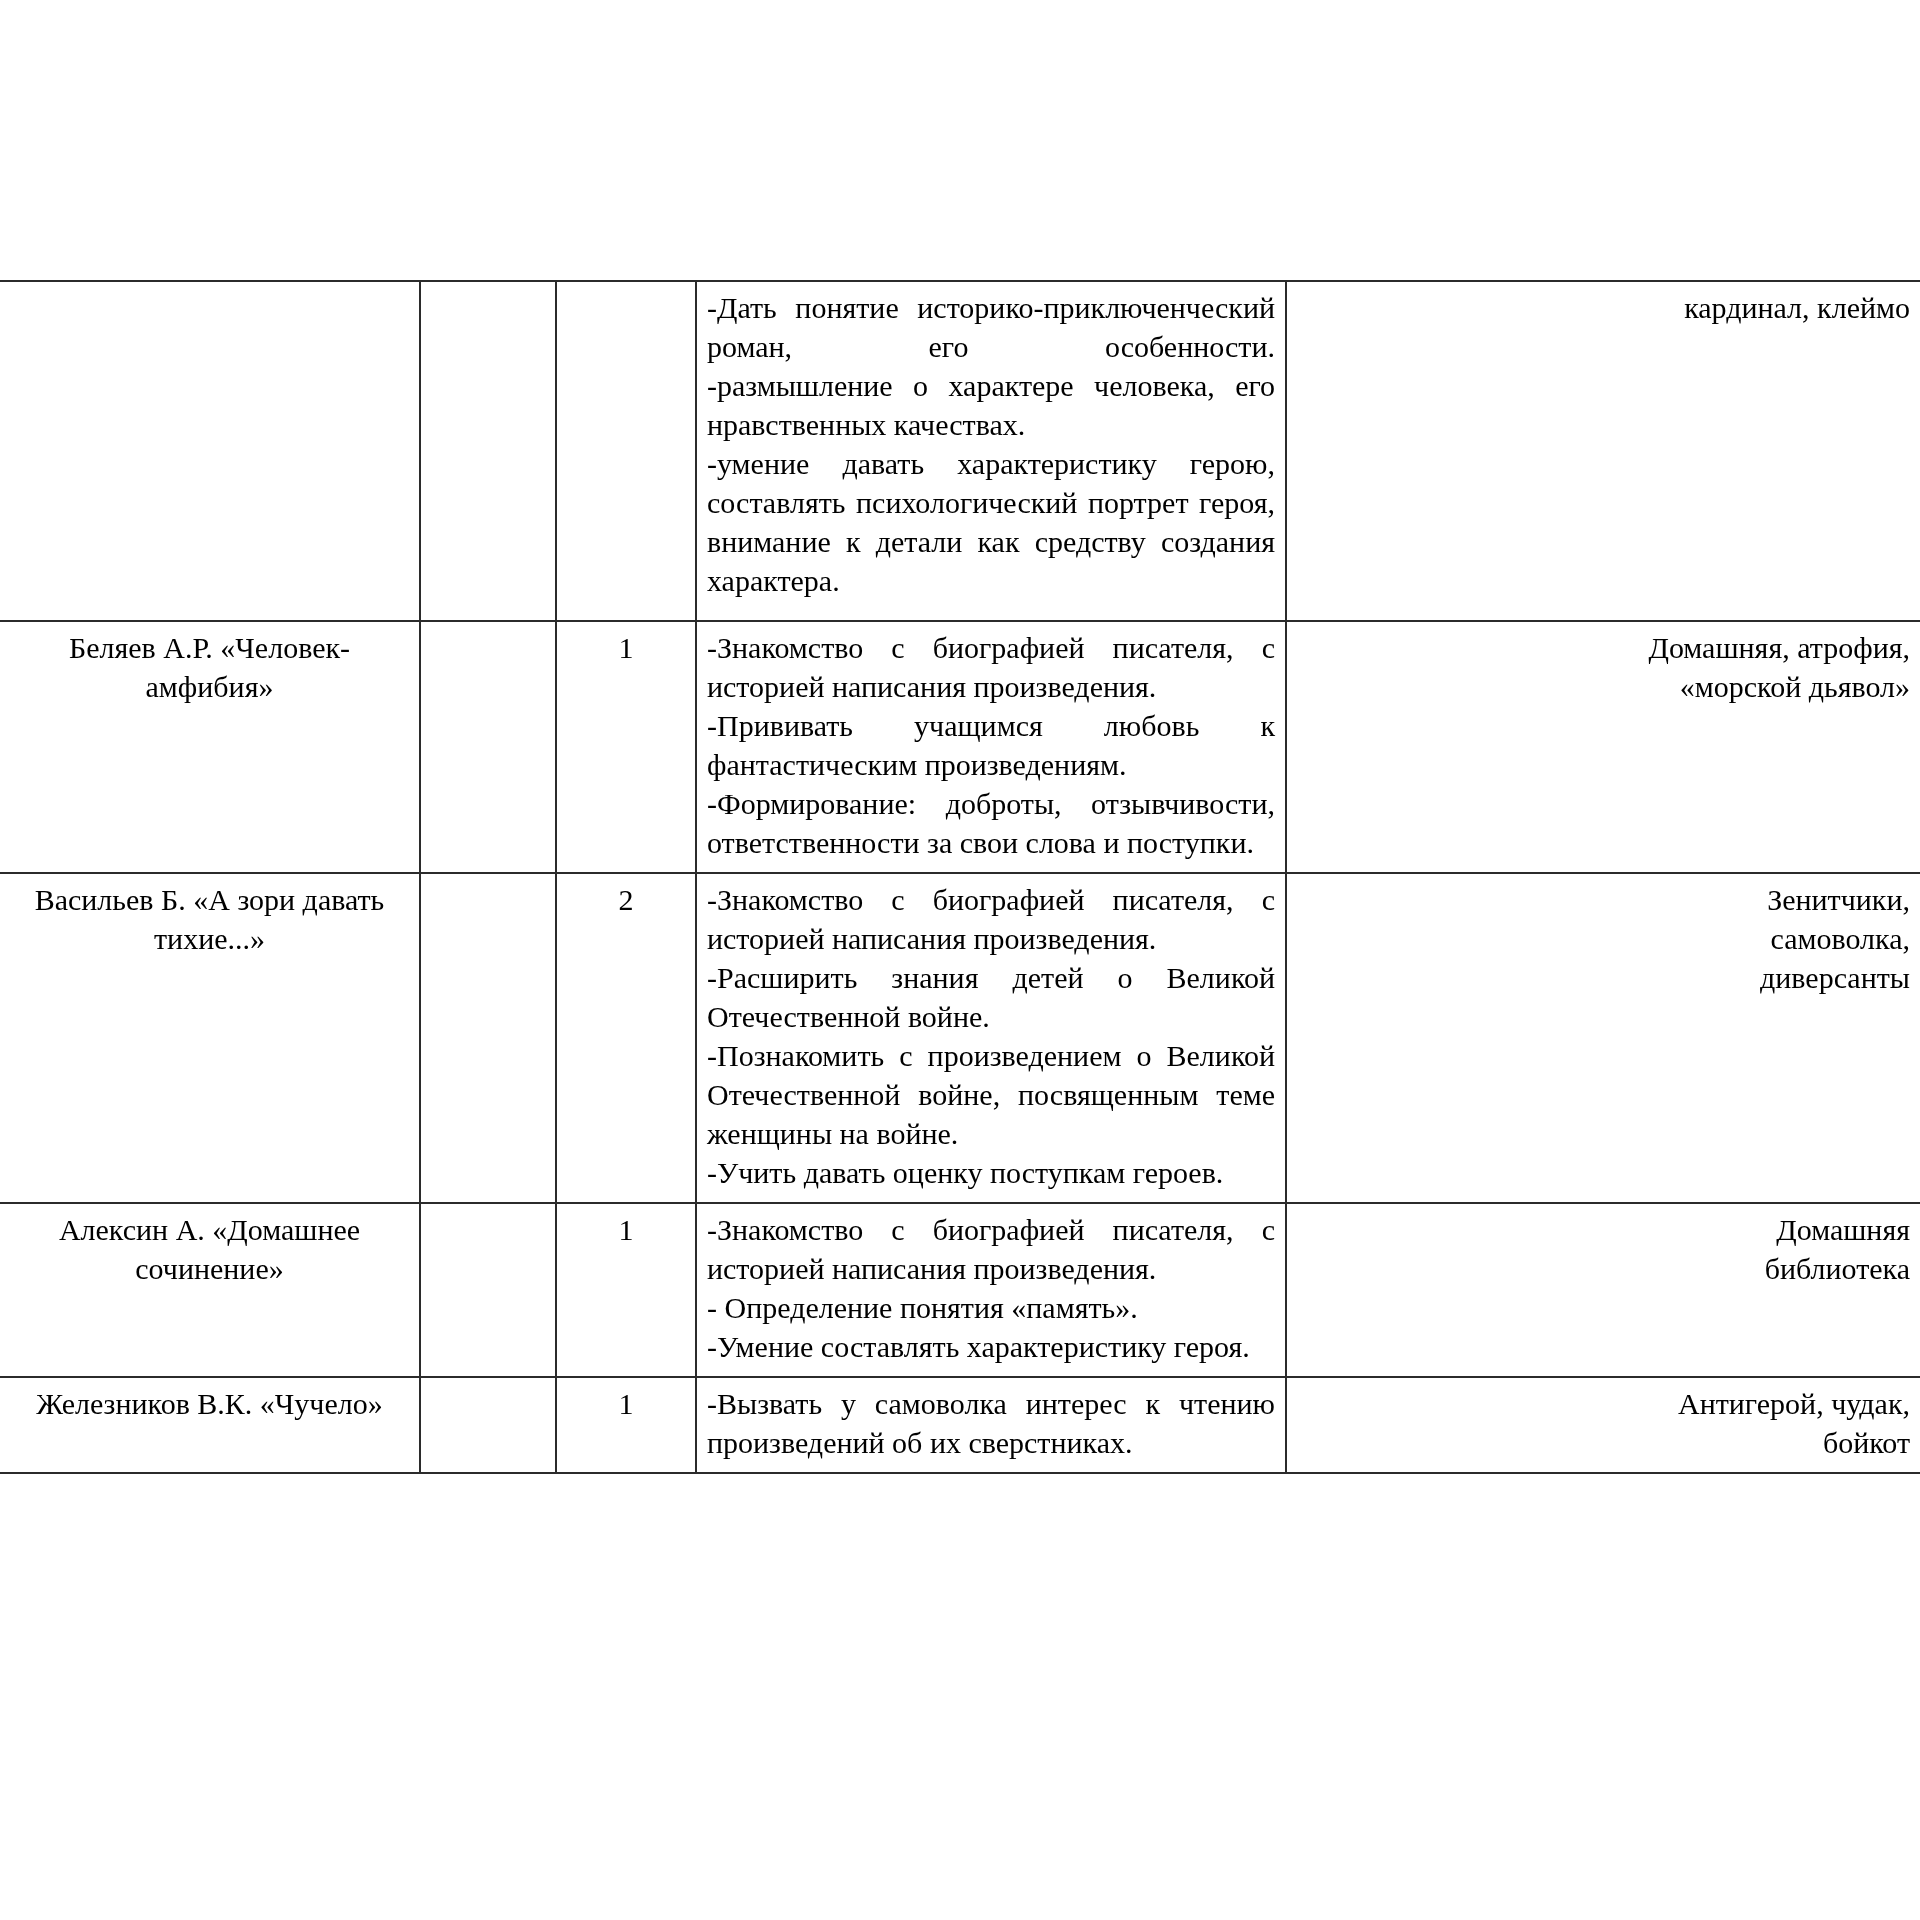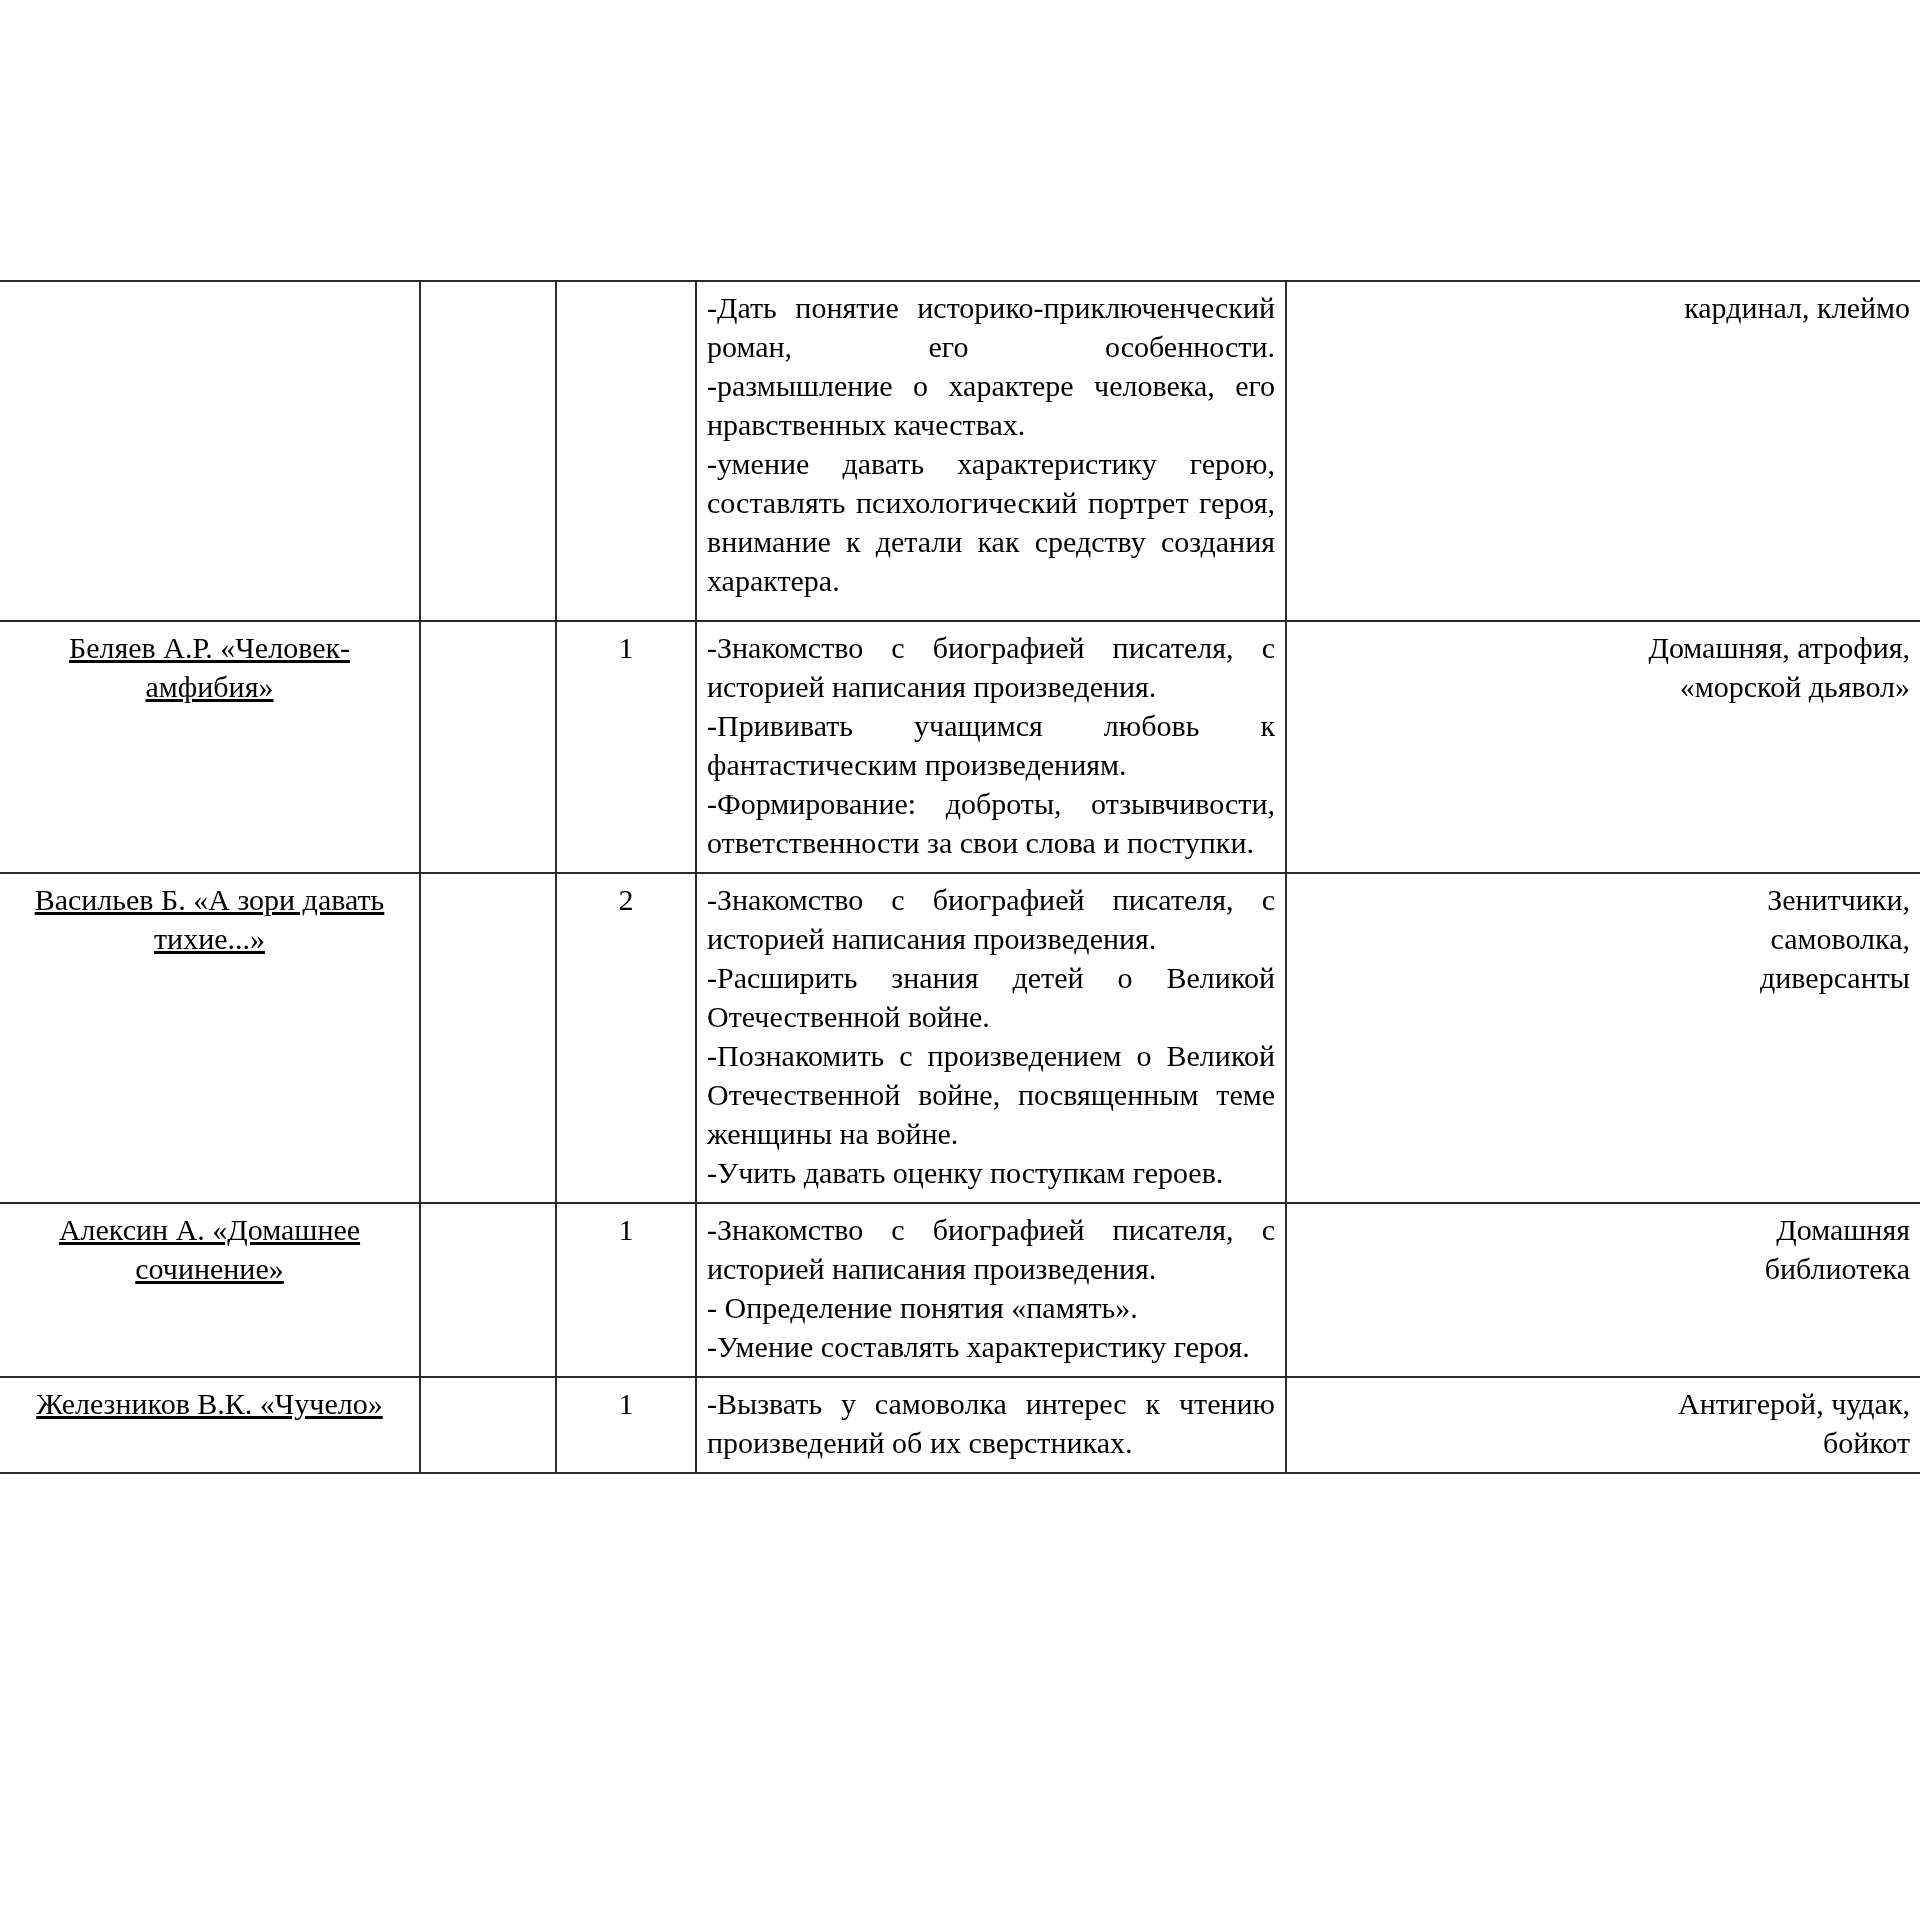--- a/index.html
+++ b/index.html
@@ -56,21 +56,20 @@
   col.c-terms { width: 634px; }
 
   
   table.doc-table tr td:first-child { border-left: none; }
   table.doc-table tr td:last-child  { border-right: none; text-align: right; }
   table.doc-table tr:first-child td { border-top: 2px solid #2b2b2b; }
 
   .cell-title {
     text-align: center;
     padding-top: 8px;
-    text-decoration: underline;
   }
   .cell-count {
     text-align: center;
     padding-top: 8px;
   }
   .cell-goals {
     text-align: justify;
     text-align-last: left;
     hyphens: none;
     padding-right: 14px;

